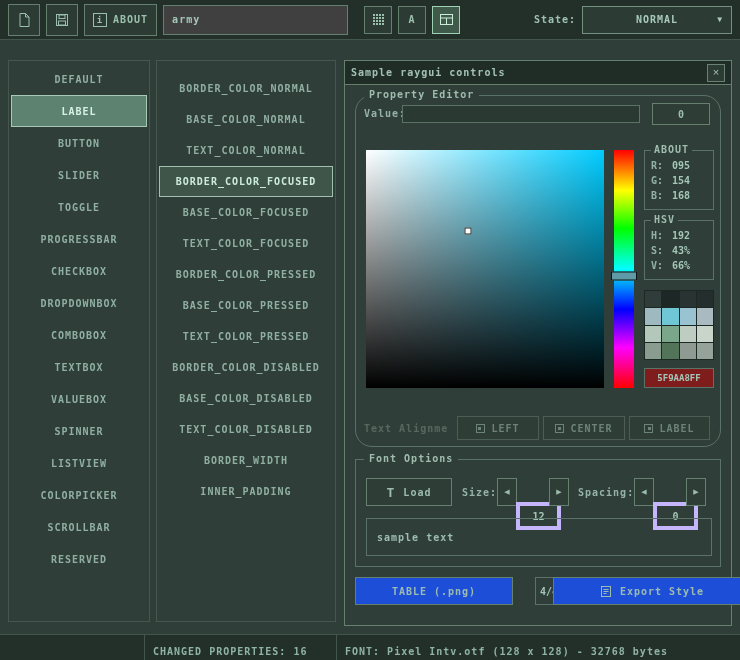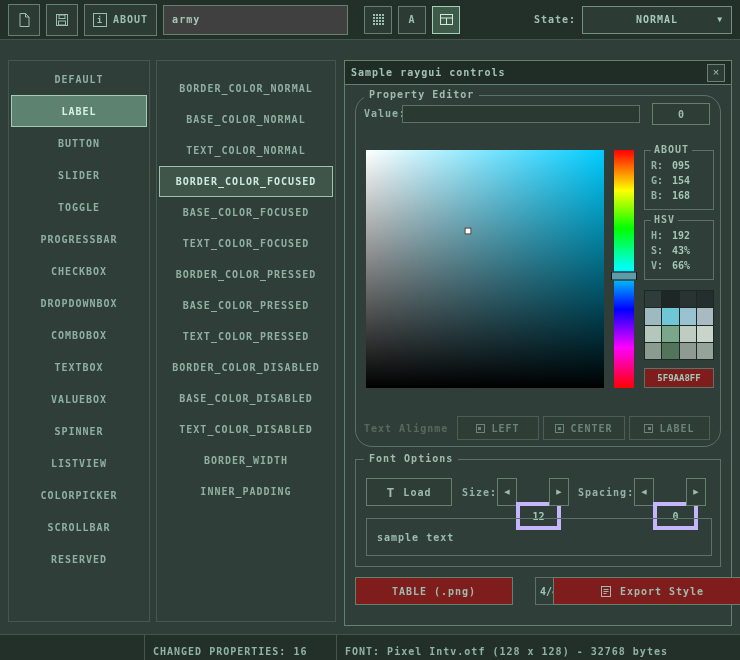--- a/index.html
+++ b/index.html
@@ -164,21 +164,21 @@
   .size-left { left:141px; } .size-val { left:160px; } .size-right { left:193px; }
   .sp-left { left:278px; } .sp-val { left:297px; } .sp-right { left:330px; }
   .sample-box {
     position:absolute; left:10px; top:58px; width:346px; height:38px;
     border:1px solid #5b7268; display:flex; align-items:center; padding:0 10px;
     color:#9cbcb0; letter-spacing:1px;
   }
 
   .win-btn {
     position:absolute; top:516px; height:28px;
-    border:1px solid #66806f; background:#7f1d1d; color:#9cbcb0;
+    border:1px solid #66806f; background:#1d4ed8; color:#9cbcb0;
     display:flex; align-items:center; justify-content:center; gap:8px;
     cursor:pointer; letter-spacing:1px; font:inherit;
   }
   .table-btn { left:10px; width:158px; }
   .page-box {
     position:absolute; top:516px; left:174px; width:28px; height:28px;
     border:1px solid #5b7268; display:flex; align-items:center; justify-content:center; color:#a4c6b8;margin-left:16px;
   }
   .export-btn { left:208px; width:198px; }
 

